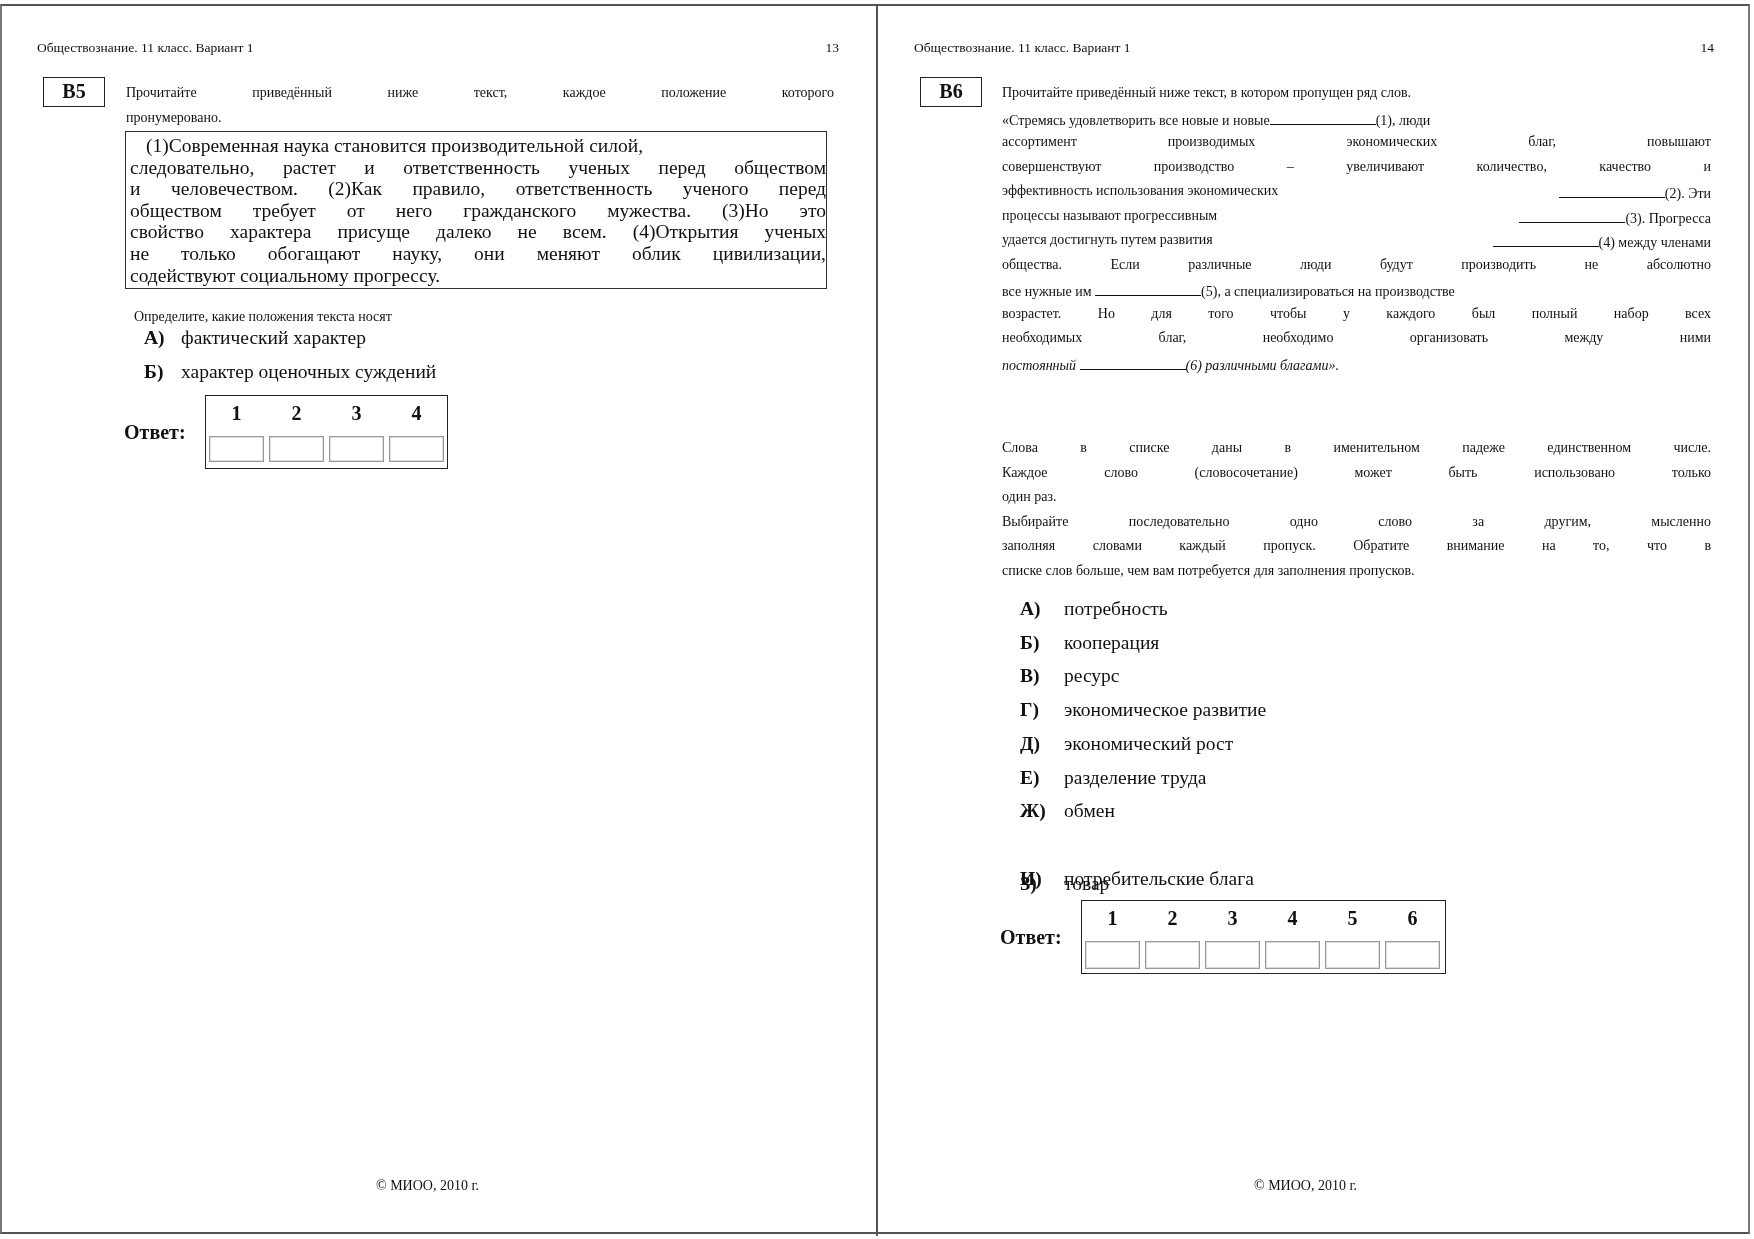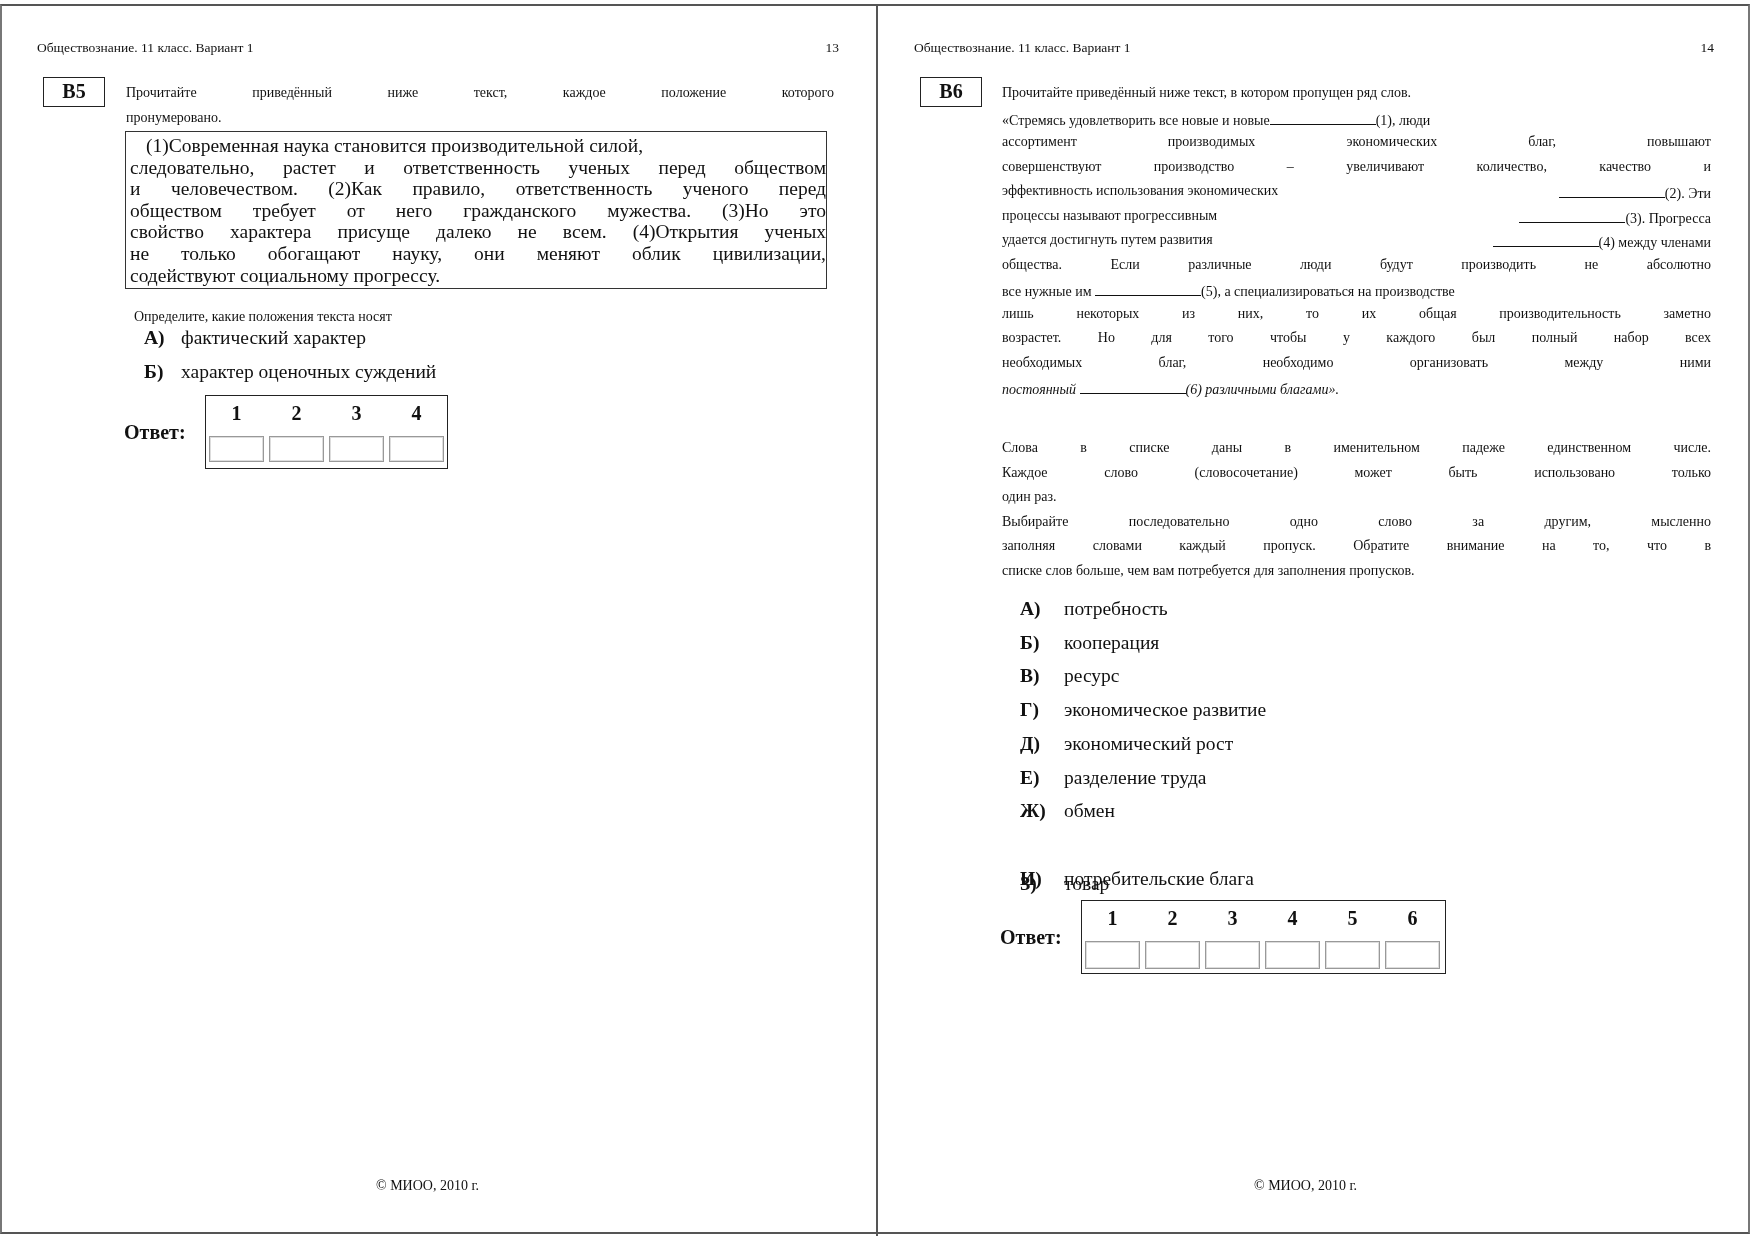--- a/index.html
+++ b/index.html
@@ -128,21 +128,20 @@
       <span><span class="blank" style="width:106px;"></span><span>(3). Прогресса</span></span>
     </div>
     <div class="jl">
       <span>удается достигнуть путем развития</span>
       <span><span class="blank" style="width:106px;"></span><span>(4) между членами</span></span>
     </div>
     <span class="line">общества. Если различные люди будут производить не абсолютно</span>
     <div class="jl">
       <span><span>все нужные им</span> <span class="blank" style="width:106px;"></span><span>(5), а специализироваться на производстве</span></span>
     </div>
-    <span class="line">лишь некоторых из них, то их общая производительность заметно</span>
     <span class="line">возрастет. Но для того чтобы у каждого был полный набор всех</span>
     <span class="line">необходимых благ, необходимо организовать между ними</span>
     <div class="jl" style="justify-content:flex-start;font-style:italic;">
       <span><span>постоянный</span> <span class="blank" style="width:106px;"></span><span>(6) различными благами».</span></span>
     </div>
   </div>
 
   <div class="text-block" style="left:124px; top:436px; width:709px;">
     <span class="line">Слова в списке даны в именительном падеже единственном числе.</span>
     <span class="line">Каждое слово (словосочетание) может быть использовано только</span>

